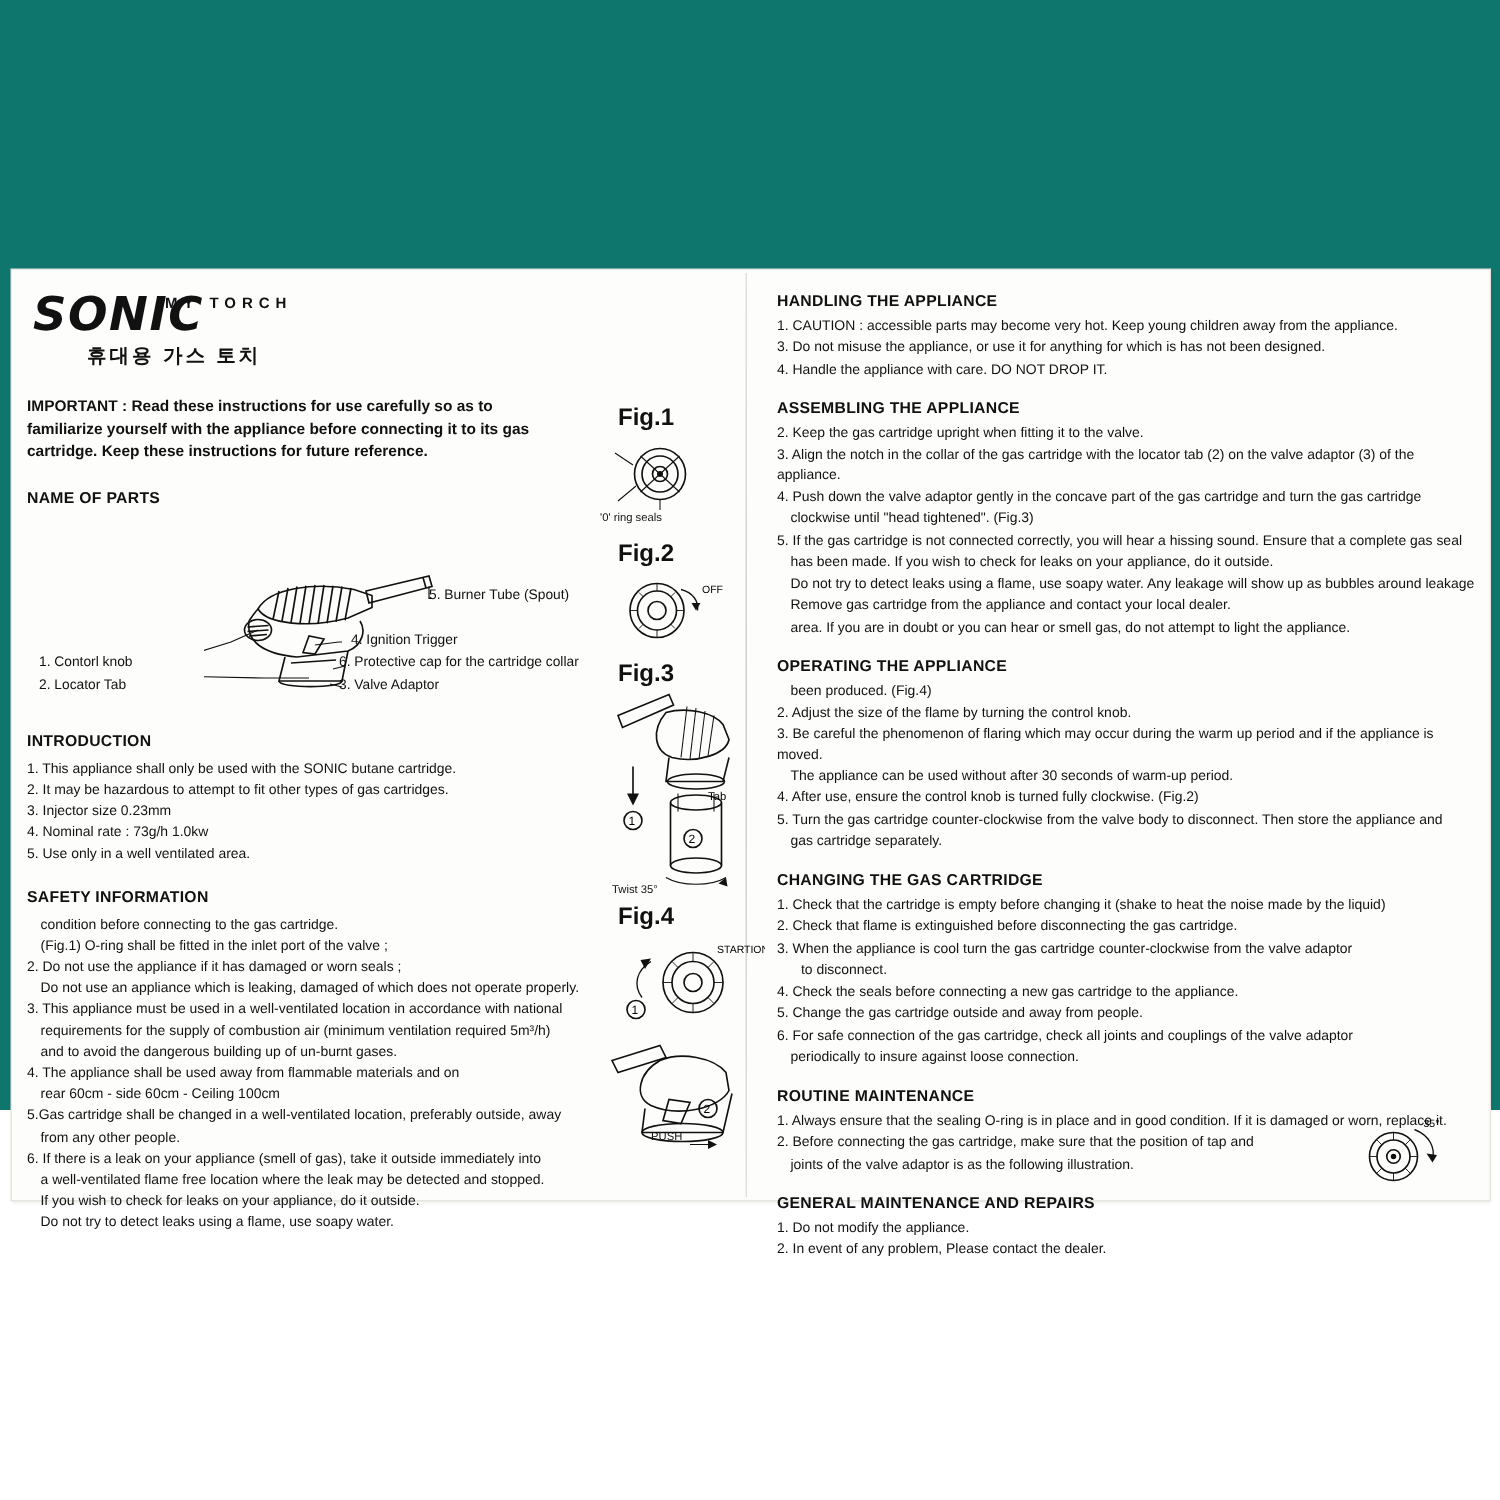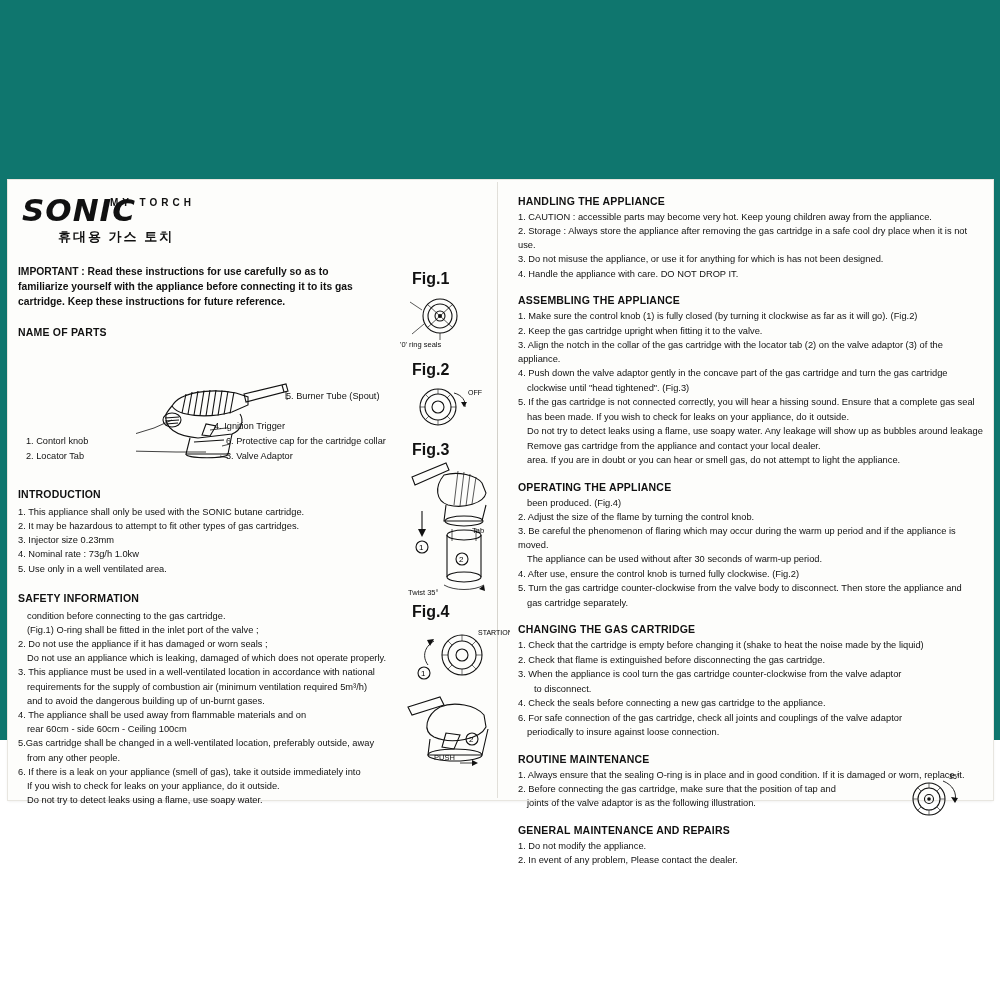--- a/index.html
+++ b/index.html
@@ -26,21 +26,21 @@
   h3.sec.first{margin-top:14px;}
   .body{font-size:9.3px;line-height:1.42;}
   .body p{margin:0 0 1px 0;}
   .indent{padding-left:9px;}
   .indent2{padding-left:16px;}
 
   
   .parts-wrap{position:relative;height:118px;margin-top:2px;}
   .parts-label{position:absolute;font-size:9.2px;}
   .lbl-5{left:268px;top:47px;}
-  .lbl-4{left:196px;top:77px;}
+  .lbl-4{left:216px;top:77px;}
   .lbl-1{left:8px;top:92px;}
   .lbl-2{left:8px;top:107px;}
   .lbl-6{left:208px;top:92px;}
   .lbl-3{left:208px;top:107px;}
 
   .torch-main{position:absolute;left:118px;top:28px;width:160px;height:90px;}
 
   
   .figs{position:absolute;left:400px;top:270px;width:105px;}
   .figlabel{font-size:16px;font-weight:bold;padding-left:12px;}
@@ -139,20 +139,21 @@
       <p>2. Do not use the appliance if it has damaged or worn seals ;</p>
       <p class="indent">Do not use an appliance which is leaking, damaged of which does not operate properly.</p>
       <p>3. This appliance must be used in a well-ventilated location in accordance with national</p>
       <p class="indent">requirements for the supply of combustion air (minimum ventilation required 5m³/h)</p>
       <p class="indent">and to avoid the dangerous building up of un-burnt gases.</p>
       <p>4. The appliance shall be used away from flammable materials and on</p>
       <p class="indent">rear 60cm - side 60cm - Ceiling 100cm</p>
       <p>5.Gas cartridge shall be changed in a well-ventilated location, preferably outside, away</p>
       <p class="indent">from any other people.</p>
       <p>6. If there is a leak on your appliance (smell of gas), take it outside immediately into</p>
+      <p class="indent">a well-ventilated flame free location where the leak may be detected and stopped.</p>
       <p class="indent">If you wish to check for leaks on your appliance, do it outside.</p>
       <p class="indent">Do not try to detect leaks using a flame, use soapy water.</p>
     </div>
   </div>
 
   <div class="figs">
 
     <div class="fig-block">
       <div class="figlabel">Fig.1</div>
       <svg width="100" height="60" viewBox="0 0 100 60">
@@ -257,28 +258,26 @@
       </svg>
       <div class="figcap" style="margin-top:-18px;margin-left:34px">PUSH</div>
     </div>
   </div>
 
   <div class="col right rt">
 
     <h3 class="sec first">HANDLING THE APPLIANCE</h3>
     <div class="body">
       <p>1. CAUTION : accessible parts may become very hot. Keep young children away from the appliance.</p>
-      <p>2. Storage : Always store the appliance after removing the gas cartridge in a safe cool dry place when it is not use.</p>
       <p>3. Do not misuse the appliance, or use it for anything for which is has not been designed.</p>
       <p>4. Handle the appliance with care. DO NOT DROP IT.</p>
     </div>
 
     <h3 class="sec">ASSEMBLING THE APPLIANCE</h3>
     <div class="body">
-      <p>1. Make sure the control knob (1) is fully closed (by turning it clockwise as far as it will go). (Fig.2)</p>
       <p>2. Keep the gas cartridge upright when fitting it to the valve.</p>
       <p>3. Align the notch in the collar of the gas cartridge with the locator tab (2) on the valve adaptor (3) of the appliance.</p>
       <p>4. Push down the valve adaptor gently in the concave part of the gas cartridge and turn the gas cartridge</p>
       <p class="indent">clockwise until "head tightened". (Fig.3)</p>
       <p>5. If the gas cartridge is not connected correctly, you will hear a hissing sound. Ensure that a complete gas seal</p>
       <p class="indent">has been made. If you wish to check for leaks on your appliance, do it outside.</p>
       <p class="indent">Do not try to detect leaks using a flame, use soapy water. Any leakage will show up as bubbles around leakage</p>
       <p class="indent">Remove gas cartridge from the appliance and contact your local dealer.</p>
       <p class="indent">area. If you are in doubt or you can hear or smell gas, do not attempt to light the appliance.</p>
     </div>
@@ -294,20 +293,21 @@
       <p class="indent">gas cartridge separately.</p>
     </div>
 
     <h3 class="sec">CHANGING THE GAS CARTRIDGE</h3>
     <div class="body">
       <p>1. Check that the cartridge is empty before changing it (shake to heat the noise made by the liquid)</p>
       <p>2. Check that flame is extinguished before disconnecting the gas cartridge.</p>
       <p>3. When the appliance is cool turn the gas cartridge counter-clockwise from the valve adaptor</p>
       <p class="indent2">to disconnect.</p>
       <p>4. Check the seals before connecting a new gas cartridge to the appliance.</p>
+      <p>5. Change the gas cartridge outside and away from people.</p>
       <p>6. For safe connection of the gas cartridge, check all joints and couplings of the valve adaptor</p>
       <p class="indent">periodically to insure against loose connection.</p>
     </div>
 
     <h3 class="sec">ROUTINE MAINTENANCE</h3>
     <div class="body maint-wrap">
       <p>1. Always ensure that the sealing O-ring is in place and in good condition. If it is damaged or worn, replace it.</p>
       <p>2. Before connecting the gas cartridge, make sure that the position of tap and</p>
       <p class="indent">joints of the valve adaptor is as the following illustration.</p>
       <svg class="oring-fig" viewBox="0 0 64 50">

